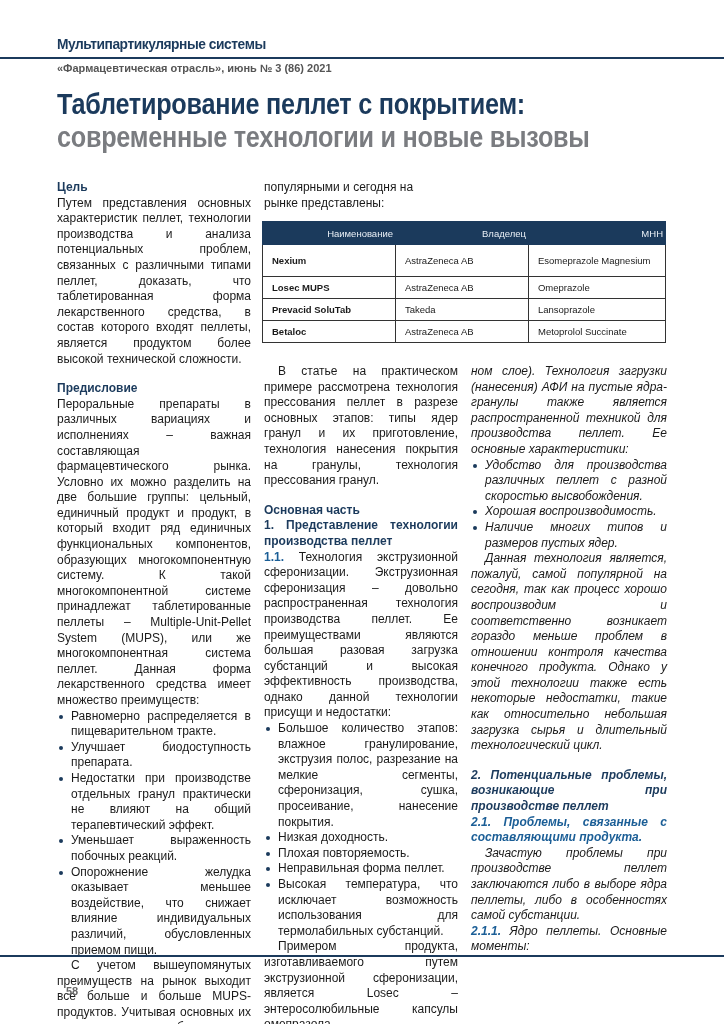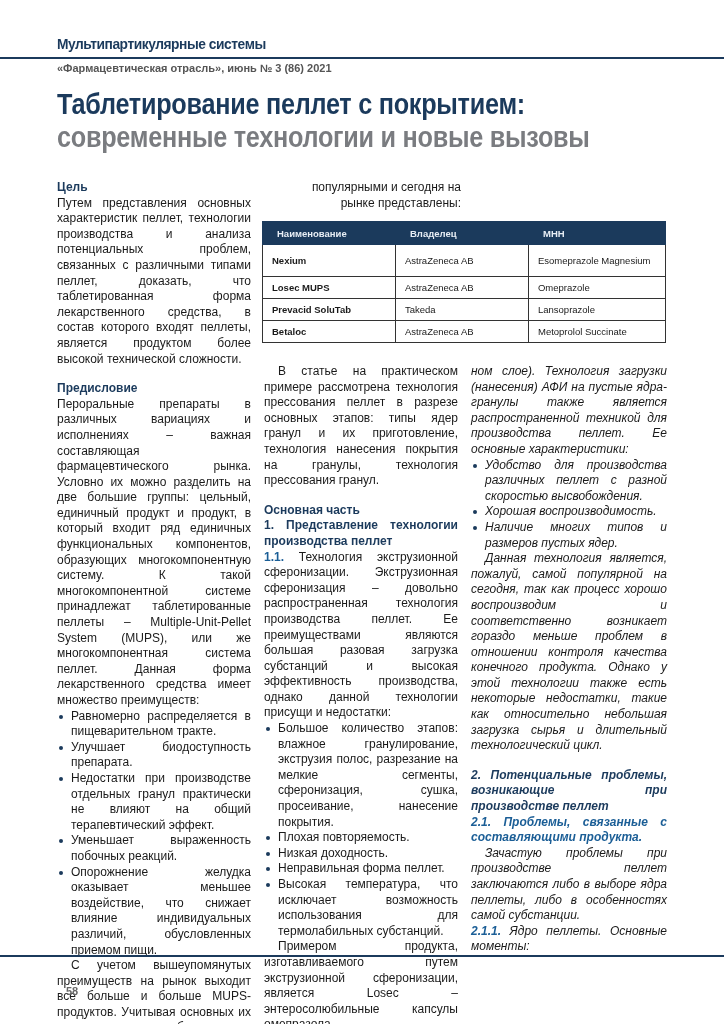--- a/index.html
+++ b/index.html
@@ -13,21 +13,21 @@
   .col{position:absolute;font-size:12px;line-height:15.6px;text-align:justify;hyphens:auto;}
   .col p{margin:0;}
   .indent{text-indent:14px;}
   .h-blue{color:#1b3a5c;font-weight:bold;}
   .num{color:#1b5e96;font-weight:bold;}
   ul.b{margin:0;padding:0;list-style:none;}
   ul.b li{position:relative;padding-left:14px;}
   ul.b li::before{content:"";position:absolute;left:2px;top:6px;width:4px;height:4px;border-radius:50%;background:#1b3a5c;}
   .gap{height:14px;}
   table.t{position:absolute;left:262px;top:221px;width:404px;border-collapse:collapse;font-size:9.5px;}
-  table.t th{background:#1b3a5c;color:#e8eef5;text-align:left;font-weight:bold;padding:4px 14px;height:14px;border:1px solid #1b3a5c;}
+  table.t th{background:#1b3a5c;color:#e8eef5;text-align:right;font-weight:normal;padding:4px 2px;height:14px;border:1px solid #1b3a5c;}
   table.t td{border:1px solid #333;padding:3px 9px;vertical-align:middle;line-height:12px;margin-left:34px;}
   table.t td.name{font-weight:bold;}
   .bottom-rule{position:absolute;left:0;right:0;top:955px;height:2px;background:#1b3a5c;}
   .page-num{position:absolute;left:22px;top:985px;font-weight:bold;font-size:11px;color:#666;padding-left:44px;}
 </style>
 </head>
 <body>
 
 <div class="section-title">Мультипартикулярные системы</div>
 <div class="top-rule"></div>
@@ -47,21 +47,21 @@
   <ul class="b">
     <li>Равномерно распределяется в пищеварительном тракте.</li>
     <li>Улучшает биодоступность препарата.</li>
     <li>Недостатки при производстве отдельных гранул практически не влияют на общий терапевтический эффект.</li>
     <li>Уменьшает выраженность побочных реакций.</li>
     <li>Опорожнение желудка оказывает меньшее воздействие, что снижает влияние индивидуальных различий, обусловленных приемом пищи.</li>
   </ul>
   <p class="indent">С учетом вышеупомянутых преимуществ на рынок выходит все больше и больше MUPS-продуктов. Учитывая основных их производства, в большинстве случаев MUPS выпускают в форме капсул. Таблетированные формы являются менее</p>
 </div>
 
-<div class="col" style="left:264px;top:180px;width:180px;text-align:right;margin-left:17px;">популярными и сегодня на рынке представлены:</div>
+<div class="col" style="left:264px;top:180px;width:180px;text-align:left;">популярными и сегодня на рынке представлены:</div>
 
 <table class="t">
   <thead>
     <tr>
       <th style="width:33%">Наименование</th>
       <th style="width:33%">Владелец</th>
       <th>МНН</th>
     </tr>
   </thead>
   <tbody>
@@ -89,22 +89,22 @@
 </table>
 
 <div class="col" style="left:264px;top:364px;width:194px;">
   <p class="indent">В статье на практическом примере рассмотрена технология прессования пеллет в разрезе основных этапов: типы ядер гранул и их приготовление, технология нанесения покрытия на гранулы, технология прессования гранул.</p>
   <div class="gap"></div>
   <p class="h-blue">Основная часть</p>
   <p class="h-blue">1. Представление технологии производства пеллет</p>
   <p><span class="num">1.1.</span> <span>Технология экструзионной сферонизации. Экструзионная сферонизация – довольно распространенная технология производства пеллет. Ее преимуществами являются большая разовая загрузка субстанций и высокая эффективность производства, однако данной технологии присущи и недостатки:</span></p>
   <ul class="b">
     <li>Большое количество этапов: влажное гранулирование, экструзия полос, разрезание на мелкие сегменты, сферонизация, сушка, просеивание, нанесение покрытия.</li>
+    <li>Низкая доходность.</li>
     <li>Плохая повторяемость.</li>
-    <li>Низкая доходность.</li>
     <li>Неправильная форма пеллет.</li>
     <li>Высокая температура, что исключает возможность использования для термолабильных субстанций.</li>
   </ul>
   <p class="indent">Примером продукта, изготавливаемого путем экструзионной сферонизации, является Losec – энтеросолюбильные капсулы омепразола.</p>
   <p><span class="num">1.2.</span> <span>Загрузка субстанции по технологии пустых гранул (технология нанесения покрытия в псевдоожижен-</span></p>
 </div>
 
 <div class="col" style="left:471px;top:364px;width:196px;font-style:italic;">
   <p>ном слое). Технология загрузки (нанесения) АФИ на пустые ядра-гранулы также является распространенной техникой для производства пеллет. Ее основные характеристики:</p>
   <ul class="b">

